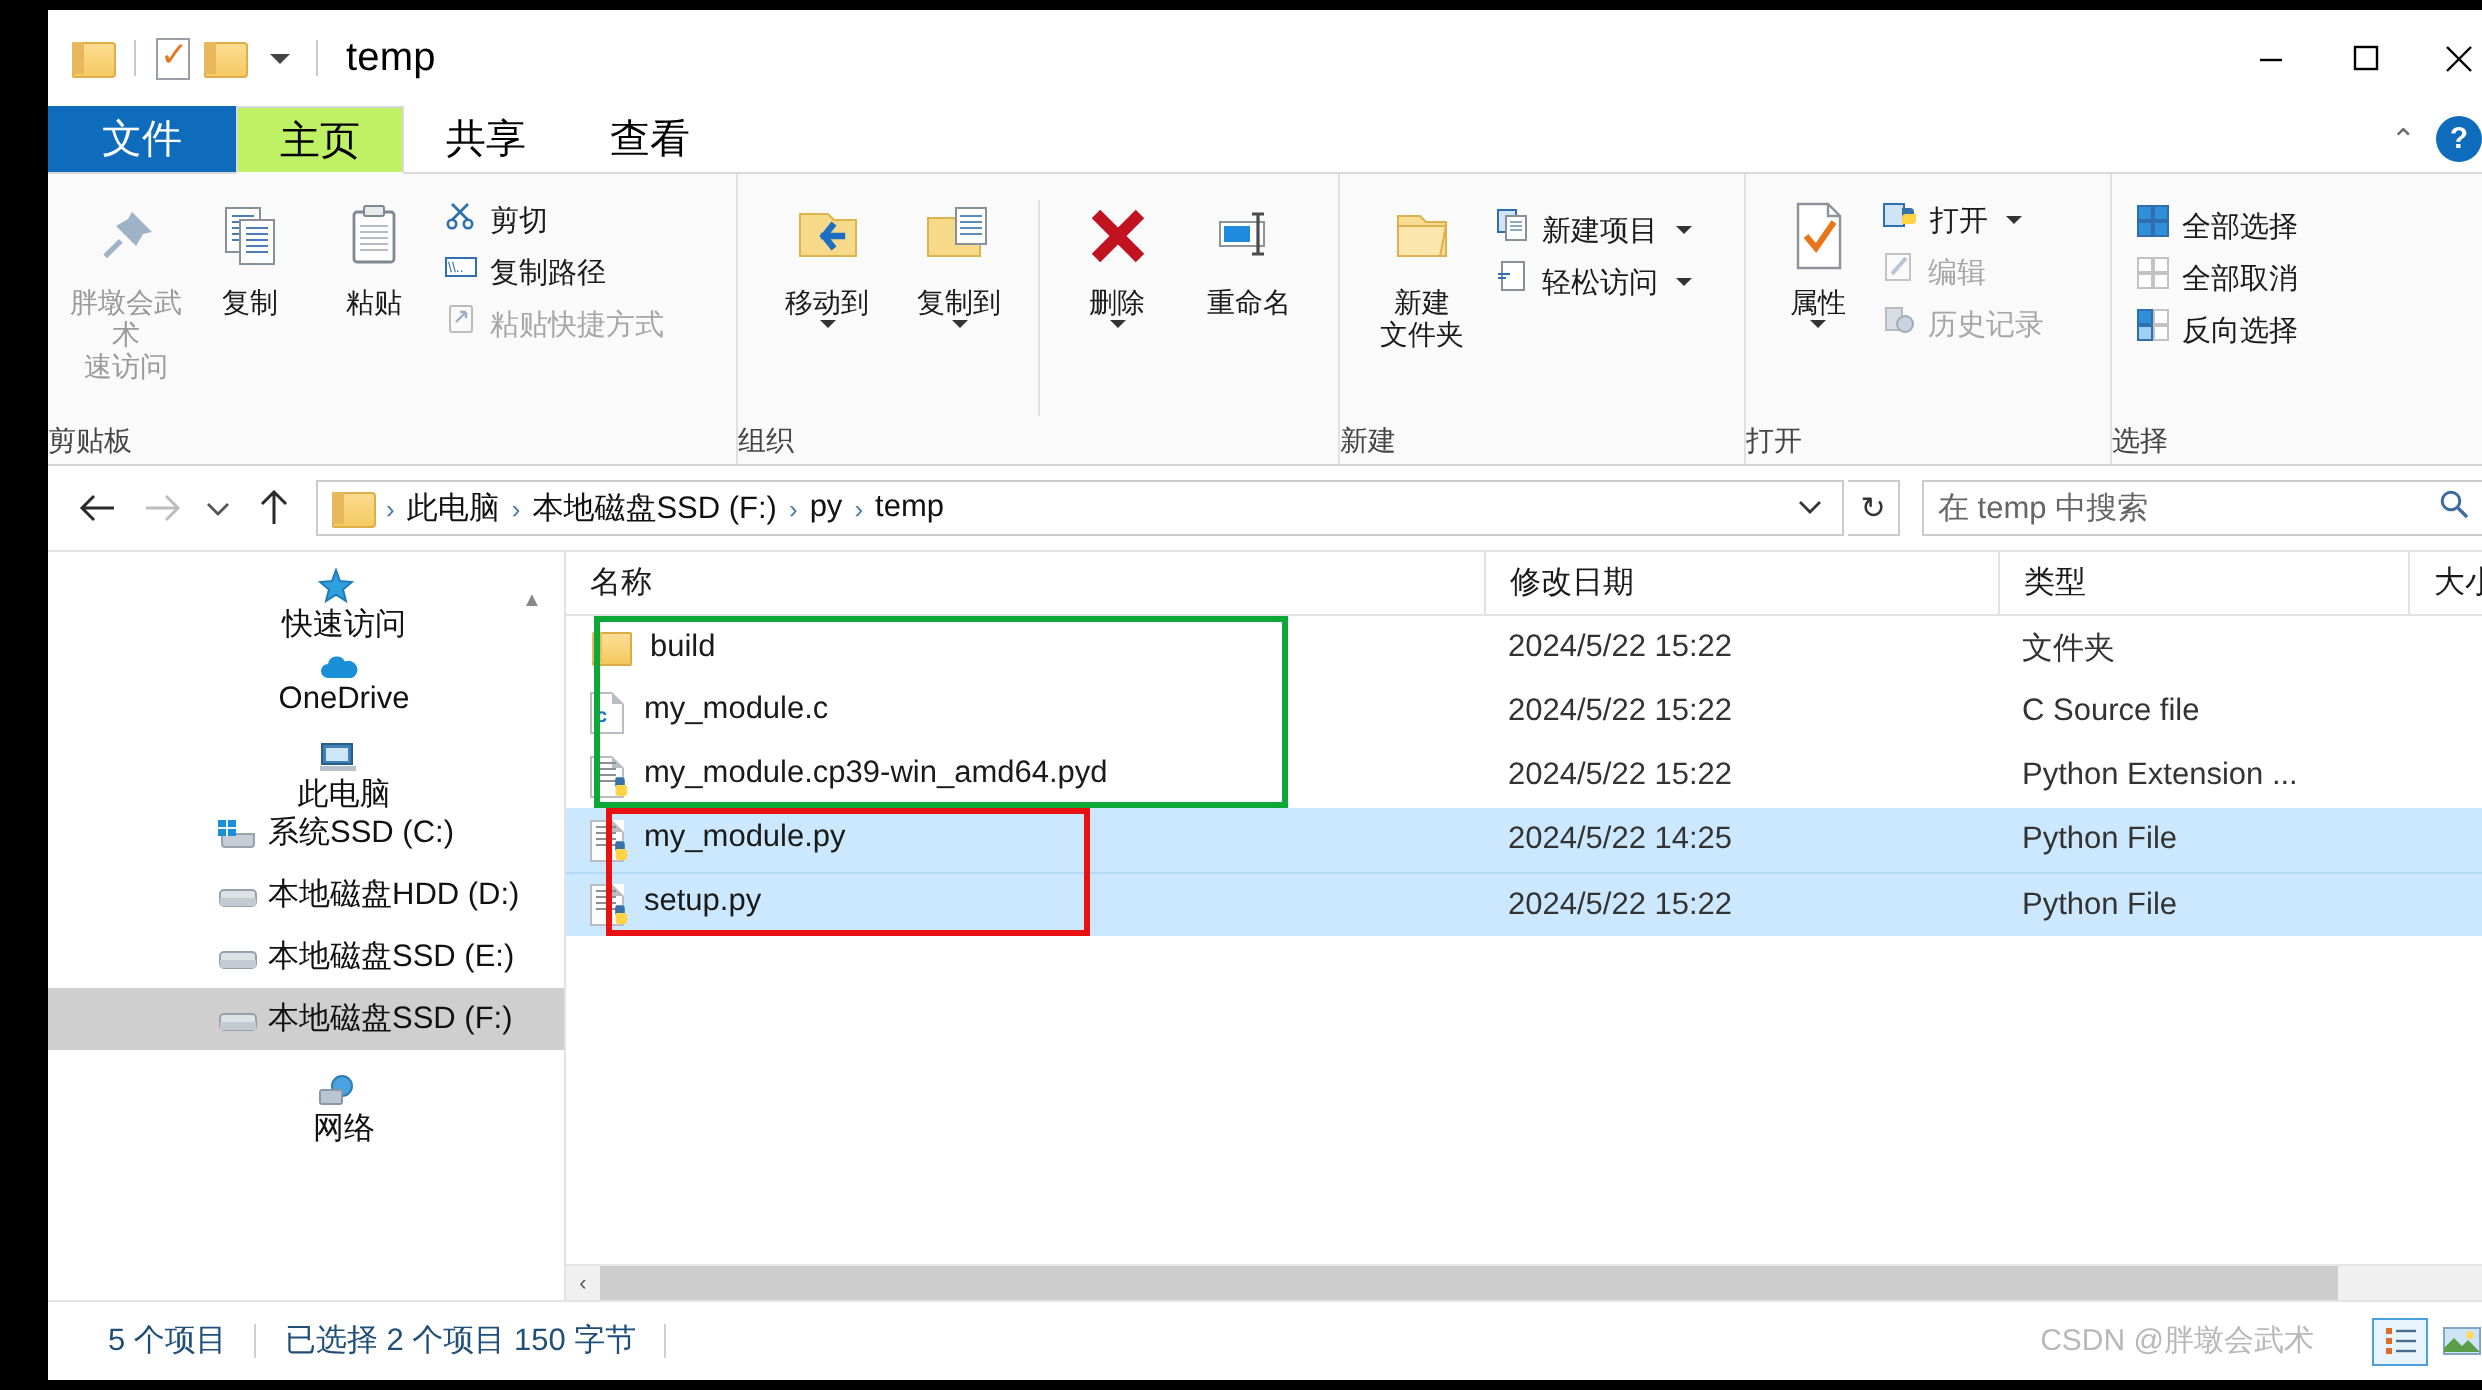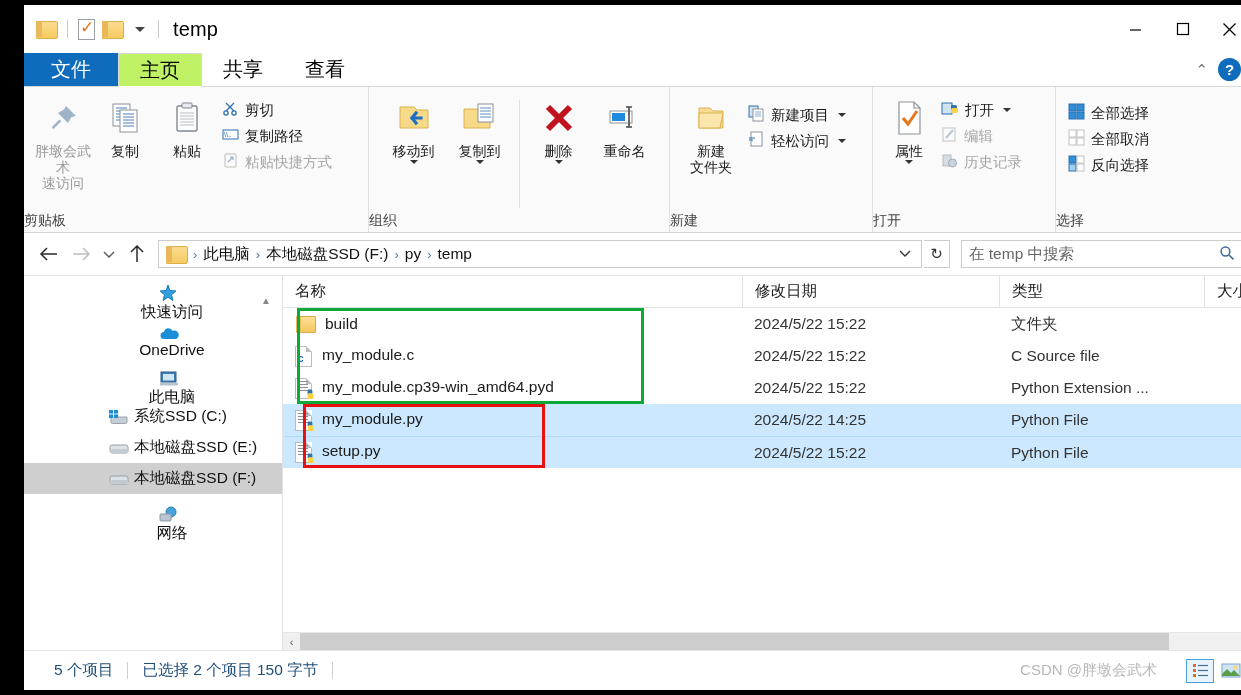--- a/index.html
+++ b/index.html
@@ -685,20 +685,29 @@
         </span>
         <span>系统SSD (C:)</span>
       </div>
       <div class="navitem l1">
         <span class="nic">
           <svg width="22" height="16" viewBox="0 0 22 16">
               <path d="M4 5 h14 a2 2 0 0 1 2 2 v4 a2 2 0 0 1-2 2 H4 a2 2 0 0 1-2-2 V7 a2 2 0 0 1 2-2z" fill="#dde2e7" stroke="#98a1aa"></path>
               <rect x="2" y="9" width="18" height="4" fill="#c3cad1"></rect>
             </svg>
         </span>
+        <span>本地磁盘HDD (D:)</span>
+      </div>
+      <div class="navitem l1">
+        <span class="nic">
+          <svg width="22" height="16" viewBox="0 0 22 16">
+              <path d="M4 5 h14 a2 2 0 0 1 2 2 v4 a2 2 0 0 1-2 2 H4 a2 2 0 0 1-2-2 V7 a2 2 0 0 1 2-2z" fill="#dde2e7" stroke="#98a1aa"></path>
+              <rect x="2" y="9" width="18" height="4" fill="#c3cad1"></rect>
+            </svg>
+        </span>
         <span>本地磁盘SSD (E:)</span>
       </div>
       <div class="navitem l1 sel">
         <span class="nic">
           <svg width="22" height="16" viewBox="0 0 22 16">
               <path d="M4 5 h14 a2 2 0 0 1 2 2 v4 a2 2 0 0 1-2 2 H4 a2 2 0 0 1-2-2 V7 a2 2 0 0 1 2-2z" fill="#dde2e7" stroke="#98a1aa"></path>
               <rect x="2" y="9" width="18" height="4" fill="#c3cad1"></rect>
             </svg>
         </span>
         <span>本地磁盘SSD (F:)</span>

